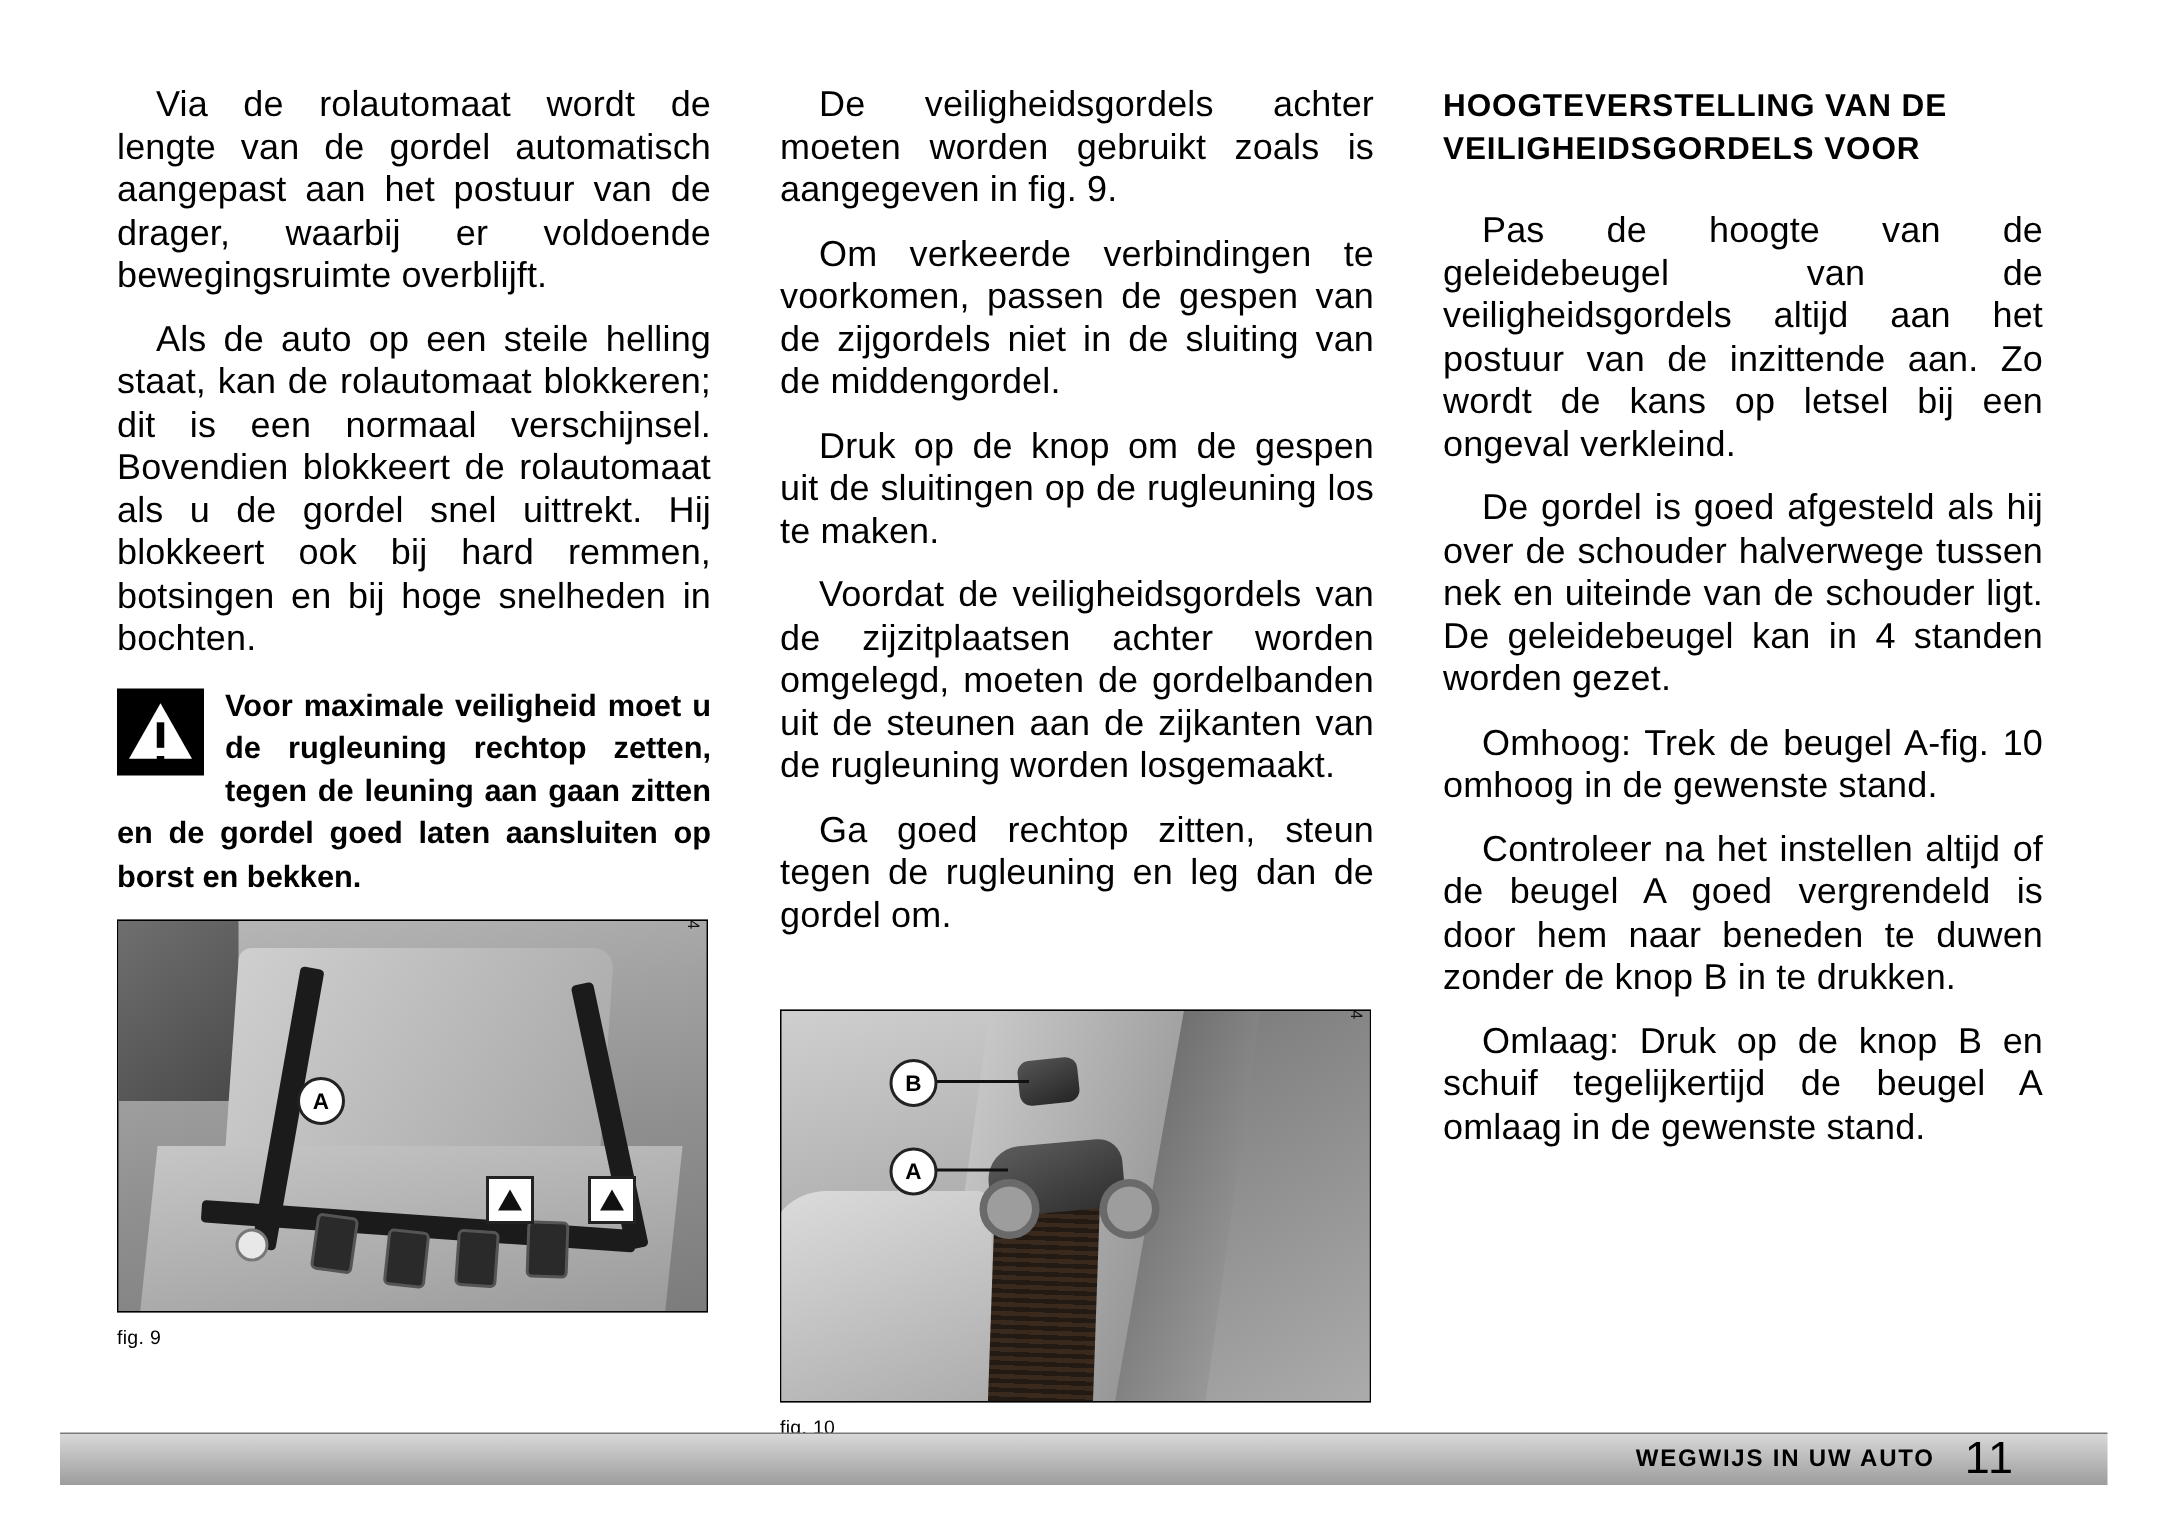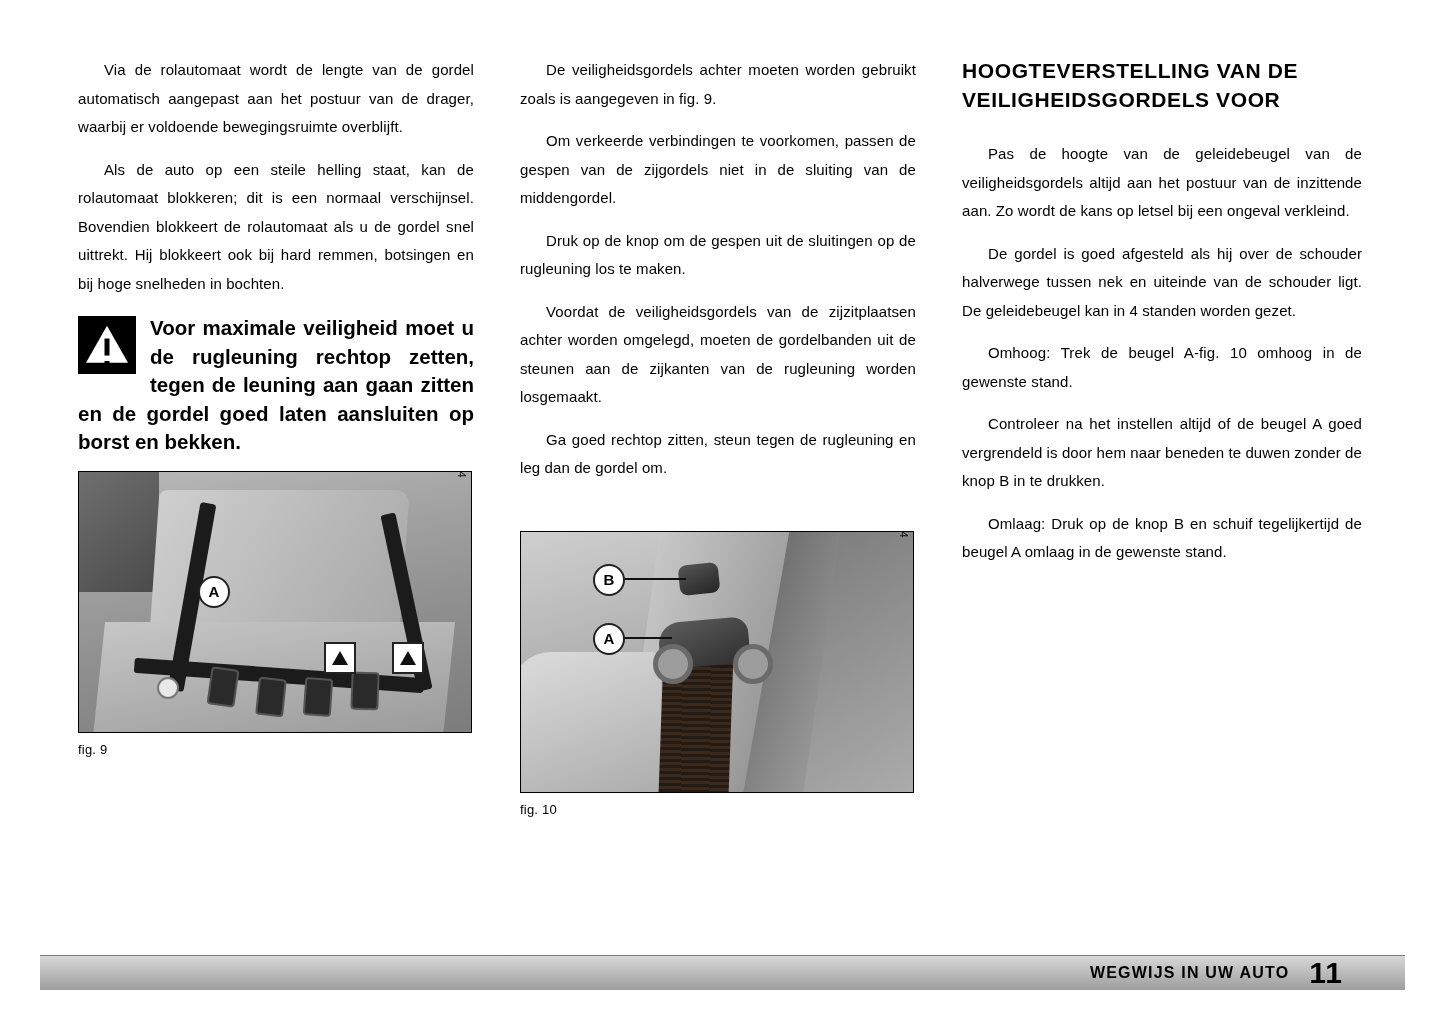--- a/index.html
+++ b/index.html
@@ -28,21 +28,21 @@
     width: 1290px;
     display: flex;
     gap: 46px;
   }
   .col {
     width: 396px;
   }
   .col.right { width: 400px; }
   p {
     margin: 0 0 14px 0;
-    font-size: 15px;
+    font-size: 24px;
     line-height: 28.5px;
     text-align: justify;
     text-indent: 26px;
     letter-spacing: 0.1px;
   }
   .heading {
     font-size: 21px;
     font-weight: bold;
     line-height: 29px;
     letter-spacing: 0.6px;
@@ -300,21 +300,21 @@
     justify-content: flex-end;
   }
   .footer .ftxt {
     font-size: 16px;
     font-weight: bold;
     letter-spacing: 1.2px;
     margin-right: 20px;
   }
   .footer .pnum {
     font-size: 30px;
-    font-weight: bold;
+    font-weight: normal;
     letter-spacing: 1px;
     margin-right: 62px;
   }
 </style>
 </head>
 <body>
 
 <div class="page">
 
   <div class="columns">

